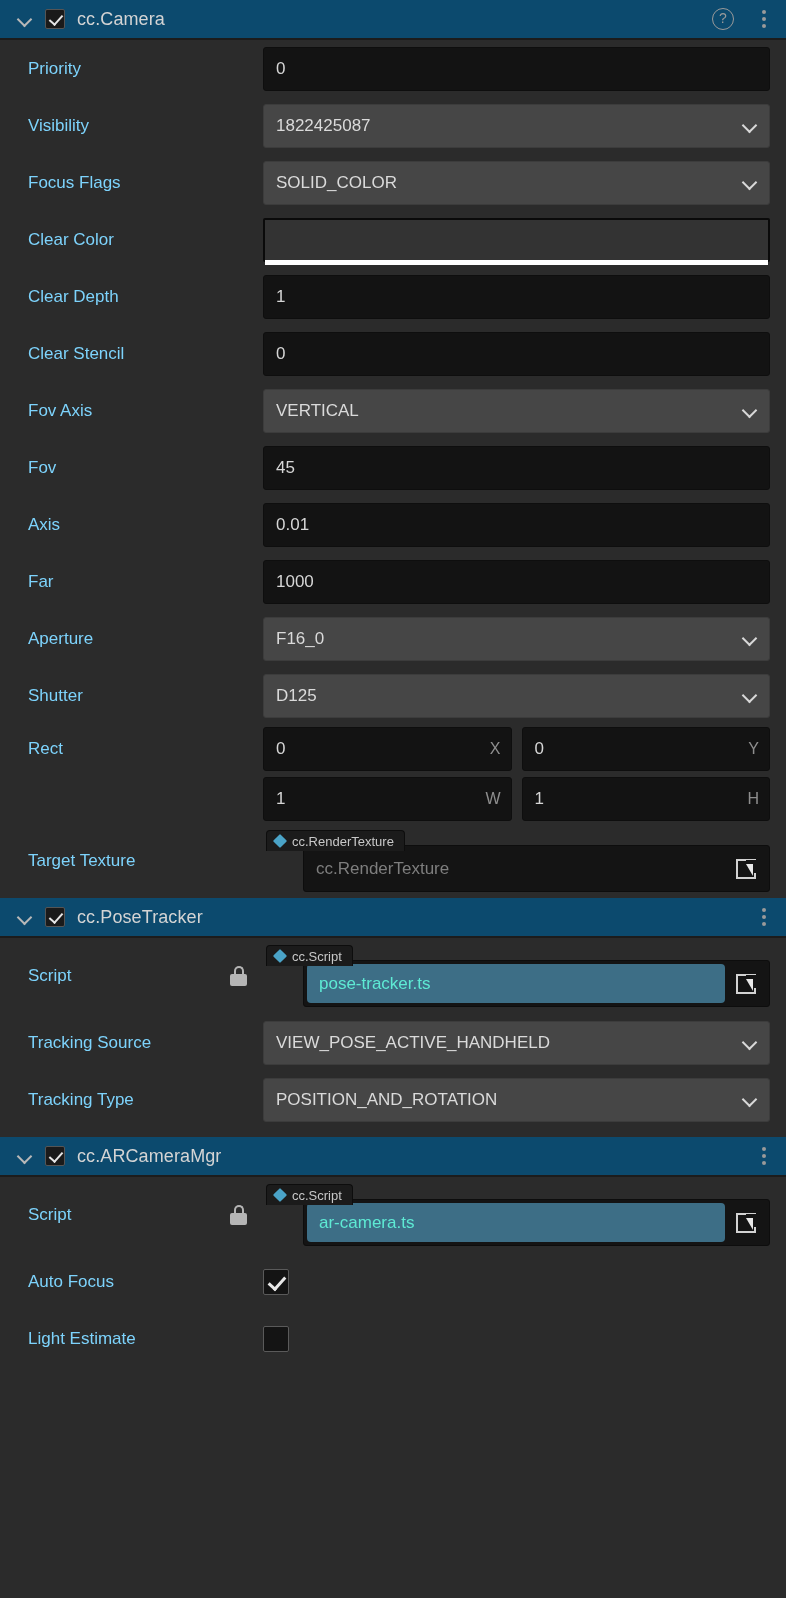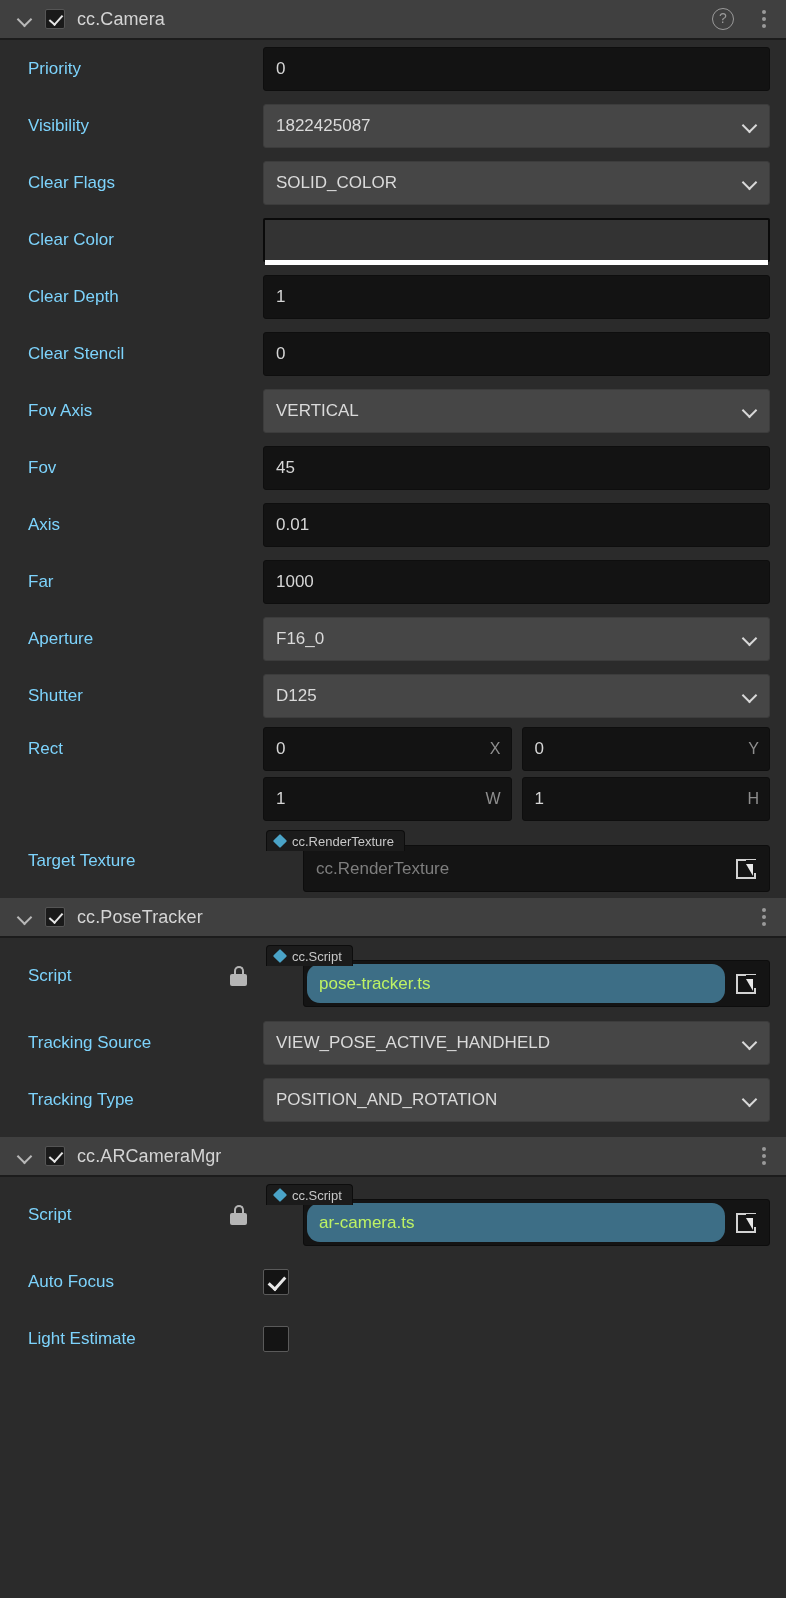--- a/index.html
+++ b/index.html
@@ -17,21 +17,21 @@
     color: #cccccc;
     position: relative;
   }
 
   
   .comp-header {
     height: 40px;
     display: flex;
     align-items: center;
     padding: 0 14px 0 16px;
-    background: #404040;
+    background: #0c4a6e;
     border-bottom: 2px solid #1c1c1c;
     position: relative;
   }
   .chev {
     width: 18px; height: 18px;
     flex: 0 0 18px;
     position: relative;
     cursor: pointer;
   }
   .chev::after {
@@ -260,23 +260,23 @@
     color: #7e7e7e;
     height: 100%;
     display: flex;
     align-items: center;
     min-width: 0;
     overflow: hidden;
     white-space: nowrap;
   }
   .asset-name.filled {
     background: #3d6e86;
-    color: #bef264;
+    color: #5eead4;
     margin: 3px 0 3px 3px;
-    border-radius: 13px;
+    border-radius: 4px;
     height: calc(100% - 6px);
   }
   .pick-btn {
     flex: 0 0 44px;
     width: 44px; height: 100%;
     display: flex; align-items: center; justify-content: center;
     cursor: pointer;
   }
   .pick-icon { position: relative; width: 24px; height: 24px; }
   .pick-icon .sq {
@@ -370,21 +370,21 @@
     <div class="lbl">Visibility</div>
     <div class="ctrl">
       <div class="sel">
         <span>1822425087</span>
         <span class="caret"></span>
       </div>
     </div>
   </div>
 
   <div class="row">
-    <div class="lbl">Clear Flags</div>
+    <div class="lbl">Focus Flags</div>
     <div class="ctrl">
       <div class="sel">
         <span>SOLID_COLOR</span>
         <span class="caret"></span>
       </div>
     </div>
   </div>
 
   <div class="row">
     <div class="lbl">Clear Color</div>

